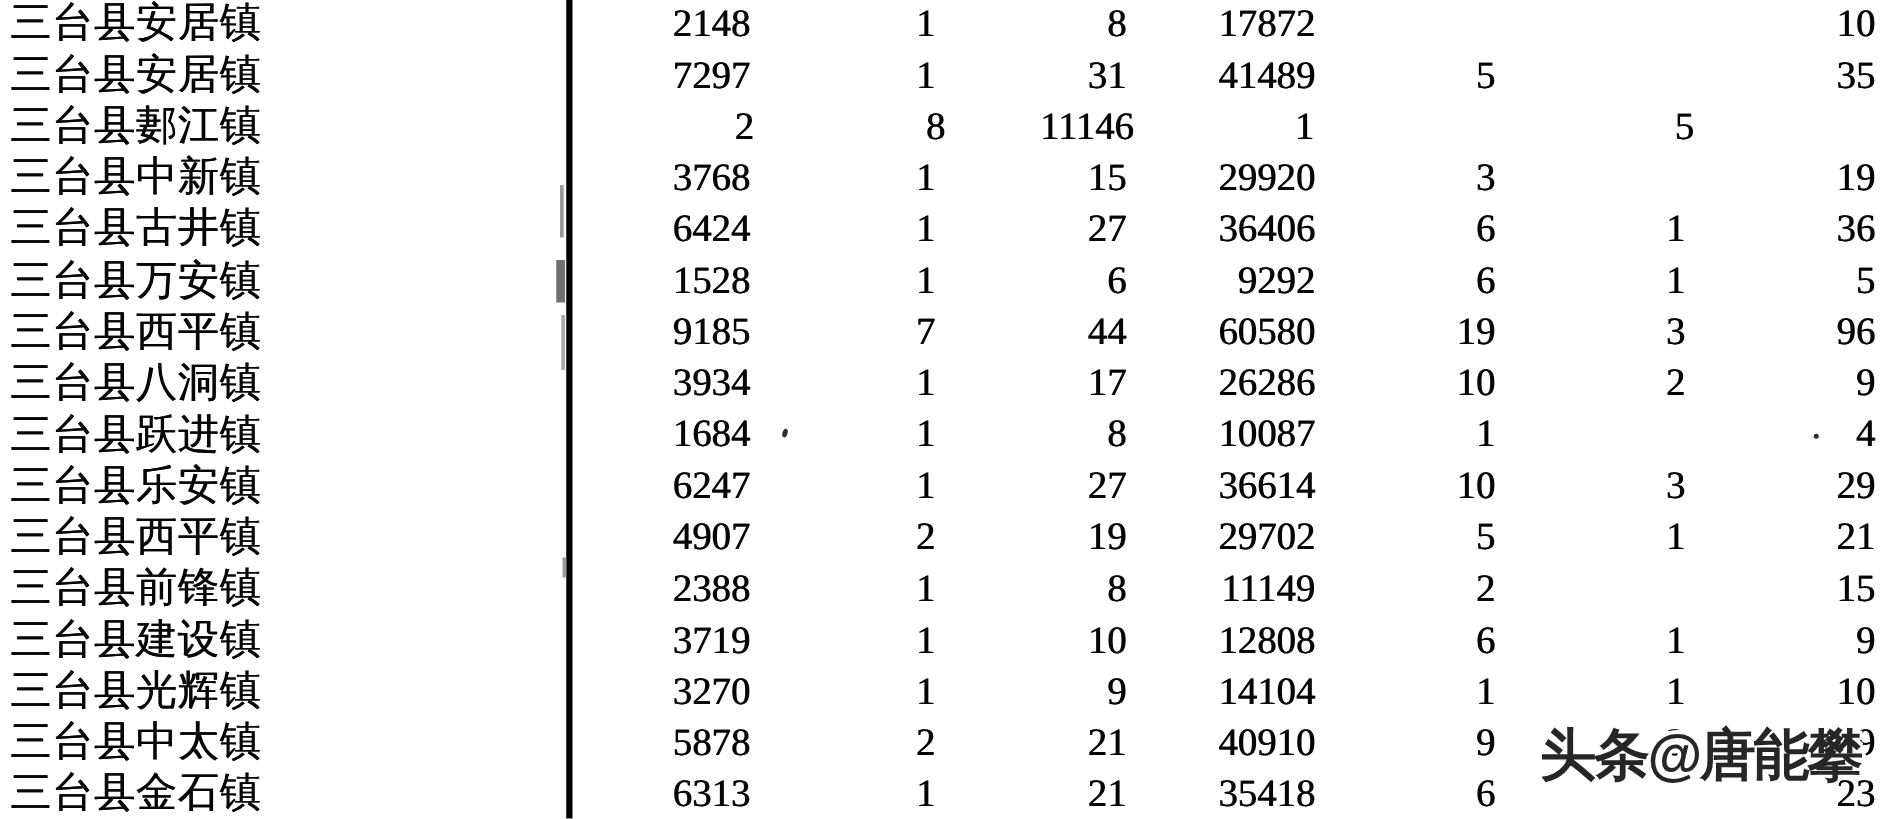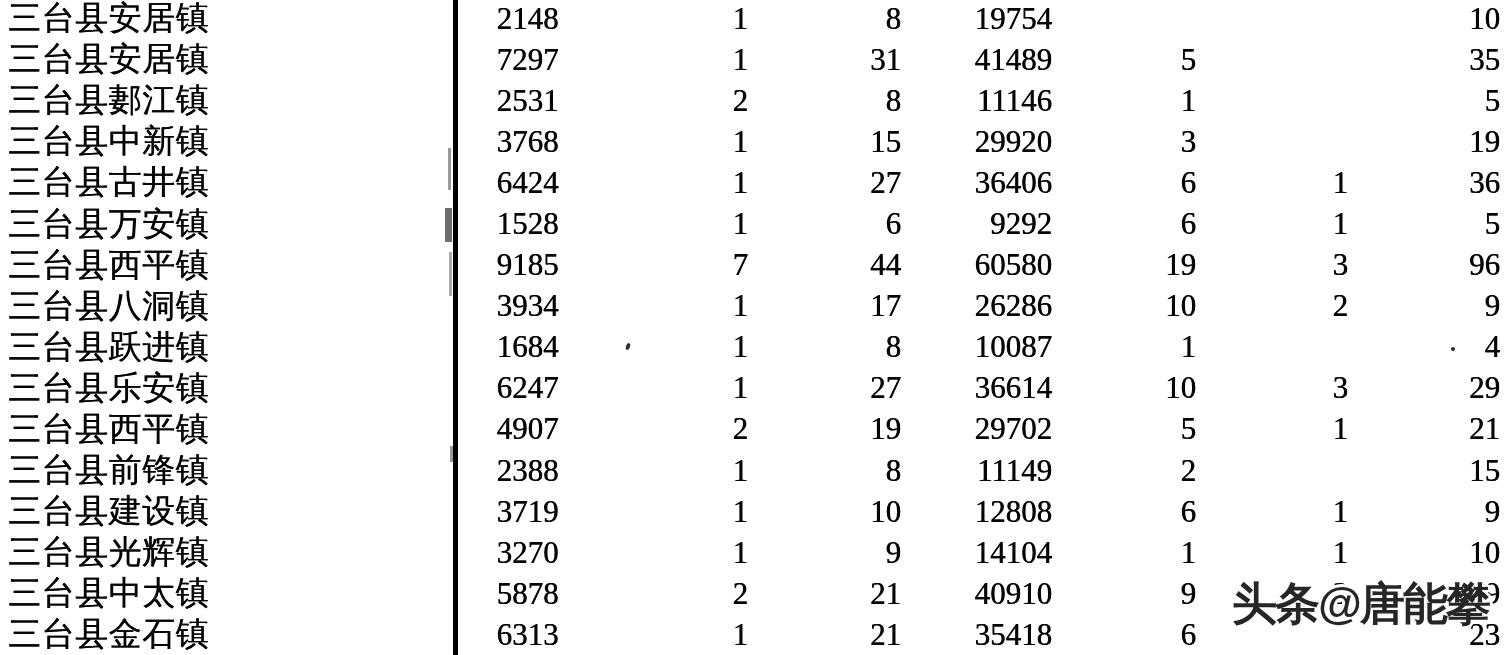--- a/index.html
+++ b/index.html
@@ -30,21 +30,21 @@
     box-sizing: border-box;
     font-size: 33px;
     letter-spacing: 0.5px;
     text-shadow: 0.5px 0 #000;
   }
   .num {
     font-size: 31px;
     text-align: right;
     text-shadow: 0.6px 0 #000;
   }
-  .c1 { width: 145px; text-align: center; }
+  .c1 { width: 145px; }
   .c2 { width: 148px; }
   .c3 { width: 153px; }
   .c4 { width: 151px; }
   .c5 { width: 144px; }
   .c6 { width: 152px; }
   .c7 { width: 152px; }
   .divider {
     position: absolute;
     left: 453px;
     top: 0;
@@ -81,40 +81,39 @@
 </head>
 <body>
 
 <div class="page">
   <div class="rows" id="rows">
   <div class="row">
     <div class="cell name">三台县安居镇</div>
     <div class="cell num c1">2148</div>
     <div class="cell num c2">1</div>
     <div class="cell num c3">8</div>
-    <div class="cell num c4">19754</div>
+    <div class="cell num c4">17872</div>
     <div class="cell num c5"></div>
     <div class="cell num c6"></div>
     <div class="cell num c7">10</div>
   </div>
 
   <div class="row">
     <div class="cell name">三台县安居镇</div>
     <div class="cell num c1">7297</div>
     <div class="cell num c2">1</div>
     <div class="cell num c3">31</div>
     <div class="cell num c4">41489</div>
     <div class="cell num c5">5</div>
     <div class="cell num c6"></div>
     <div class="cell num c7">35</div>
   </div>
 
   <div class="row">
     <div class="cell name">三台县郪江镇</div>
-    <div class="cell num c1">2531</div>
     <div class="cell num c2">2</div>
     <div class="cell num c3">8</div>
     <div class="cell num c4">11146</div>
     <div class="cell num c5">1</div>
     <div class="cell num c6"></div>
     <div class="cell num c7">5</div>
   </div>
 
   <div class="row">
     <div class="cell name">三台县中新镇</div>

